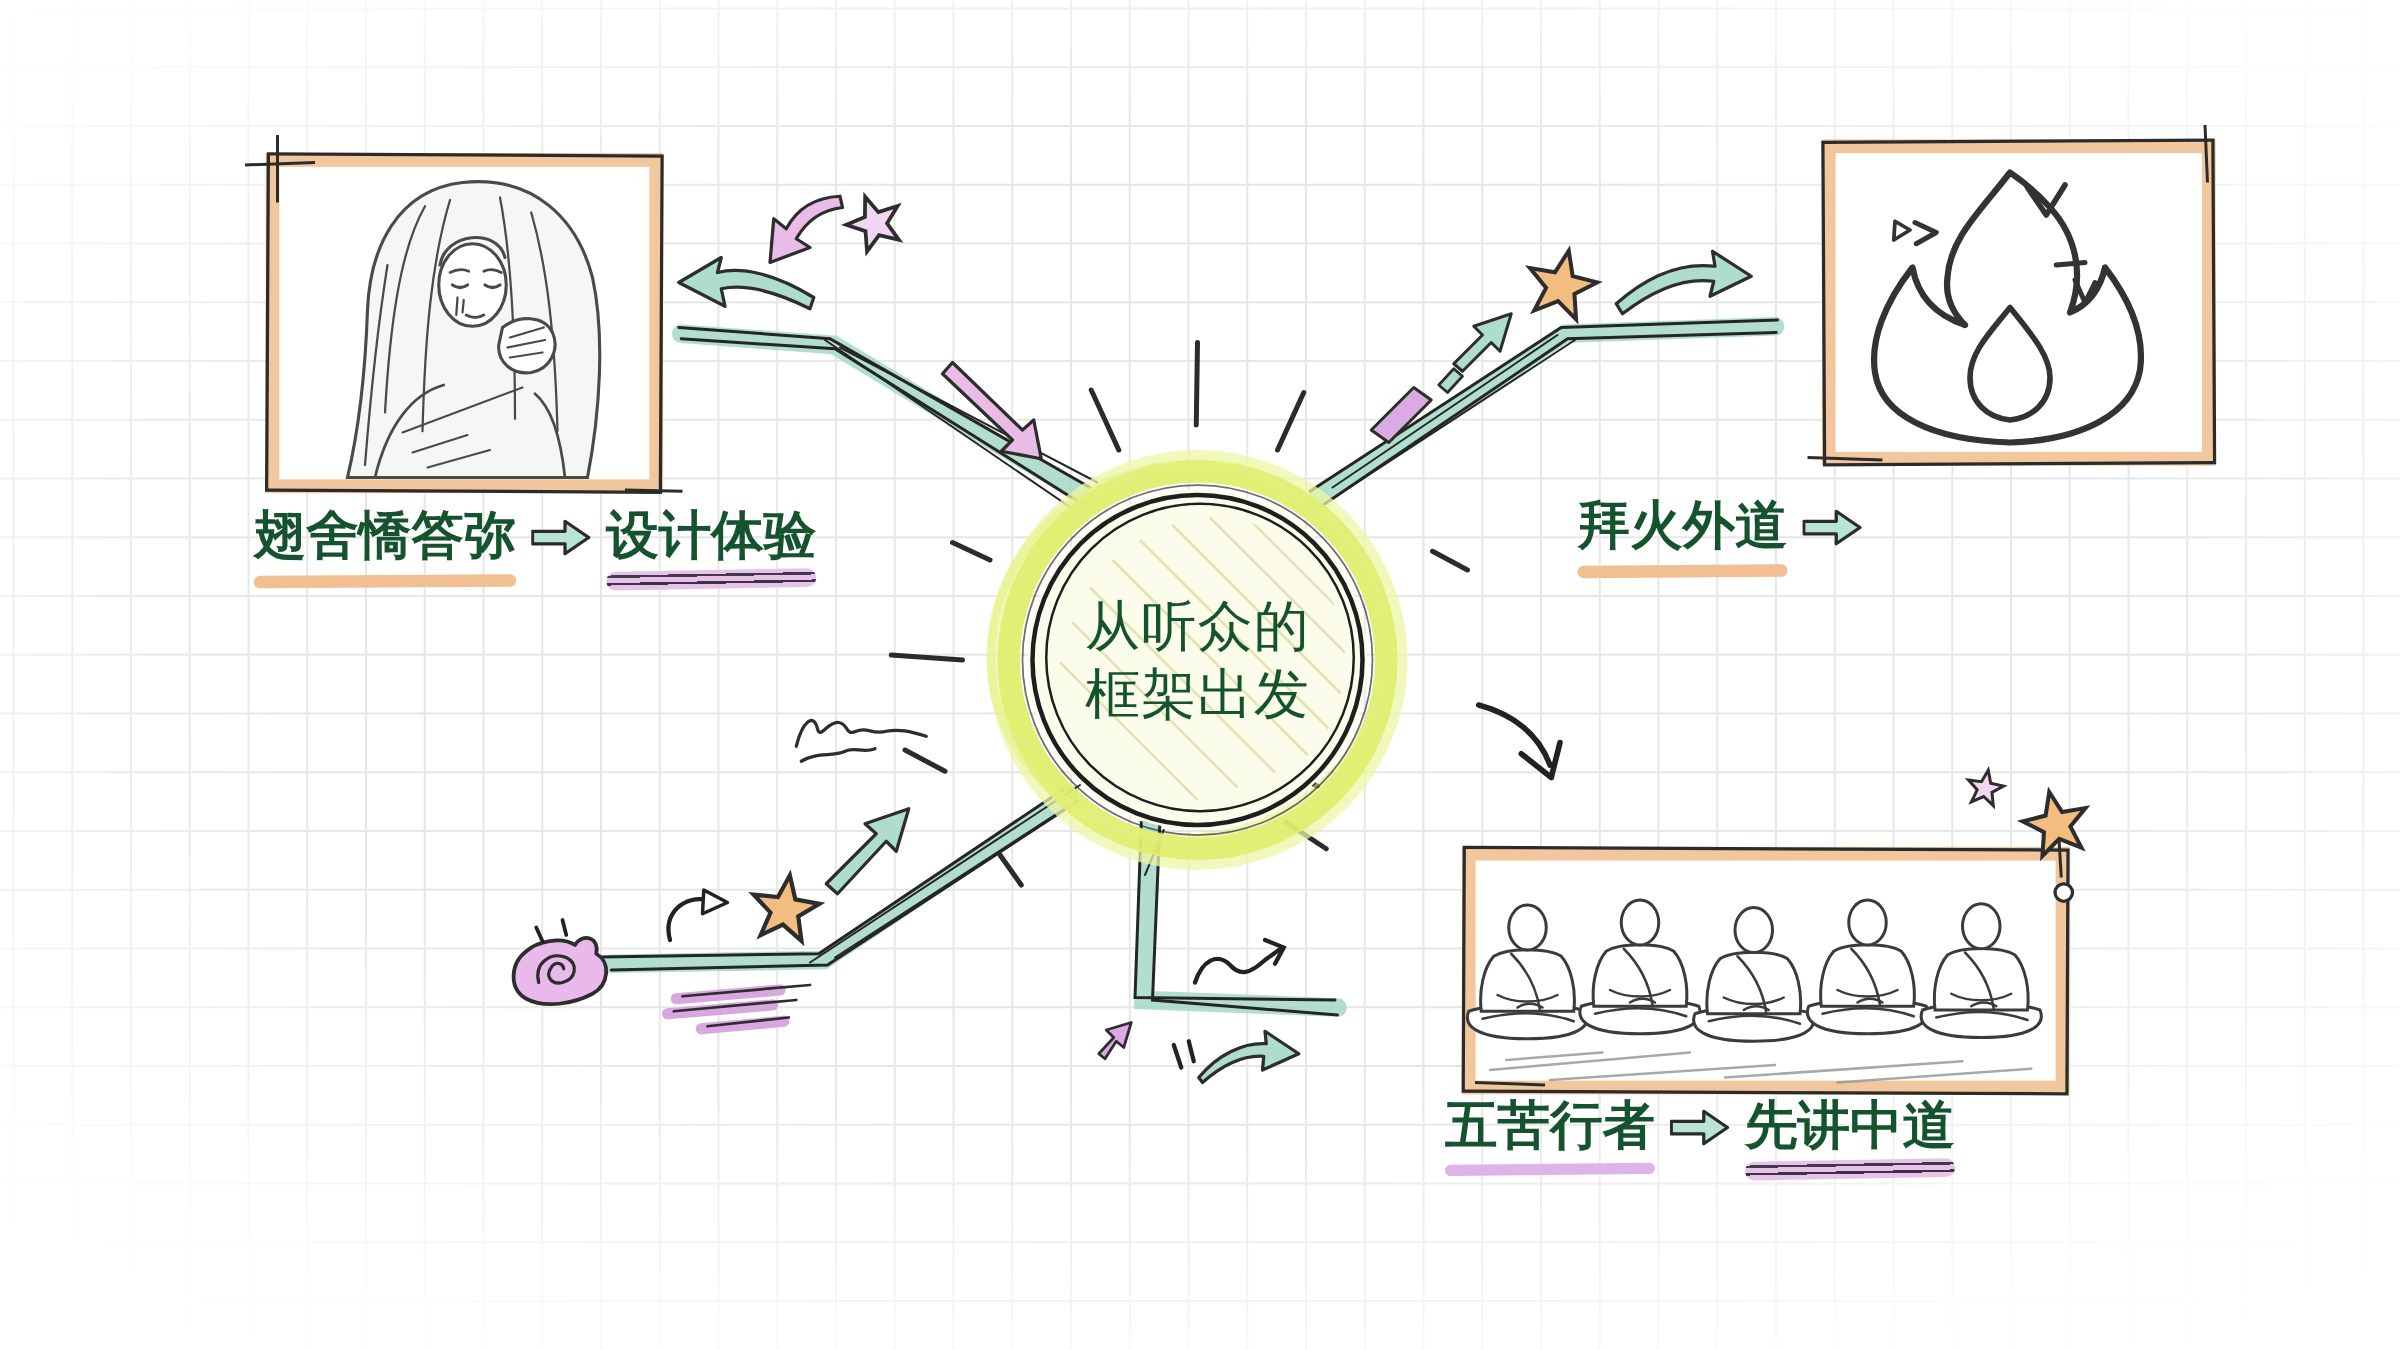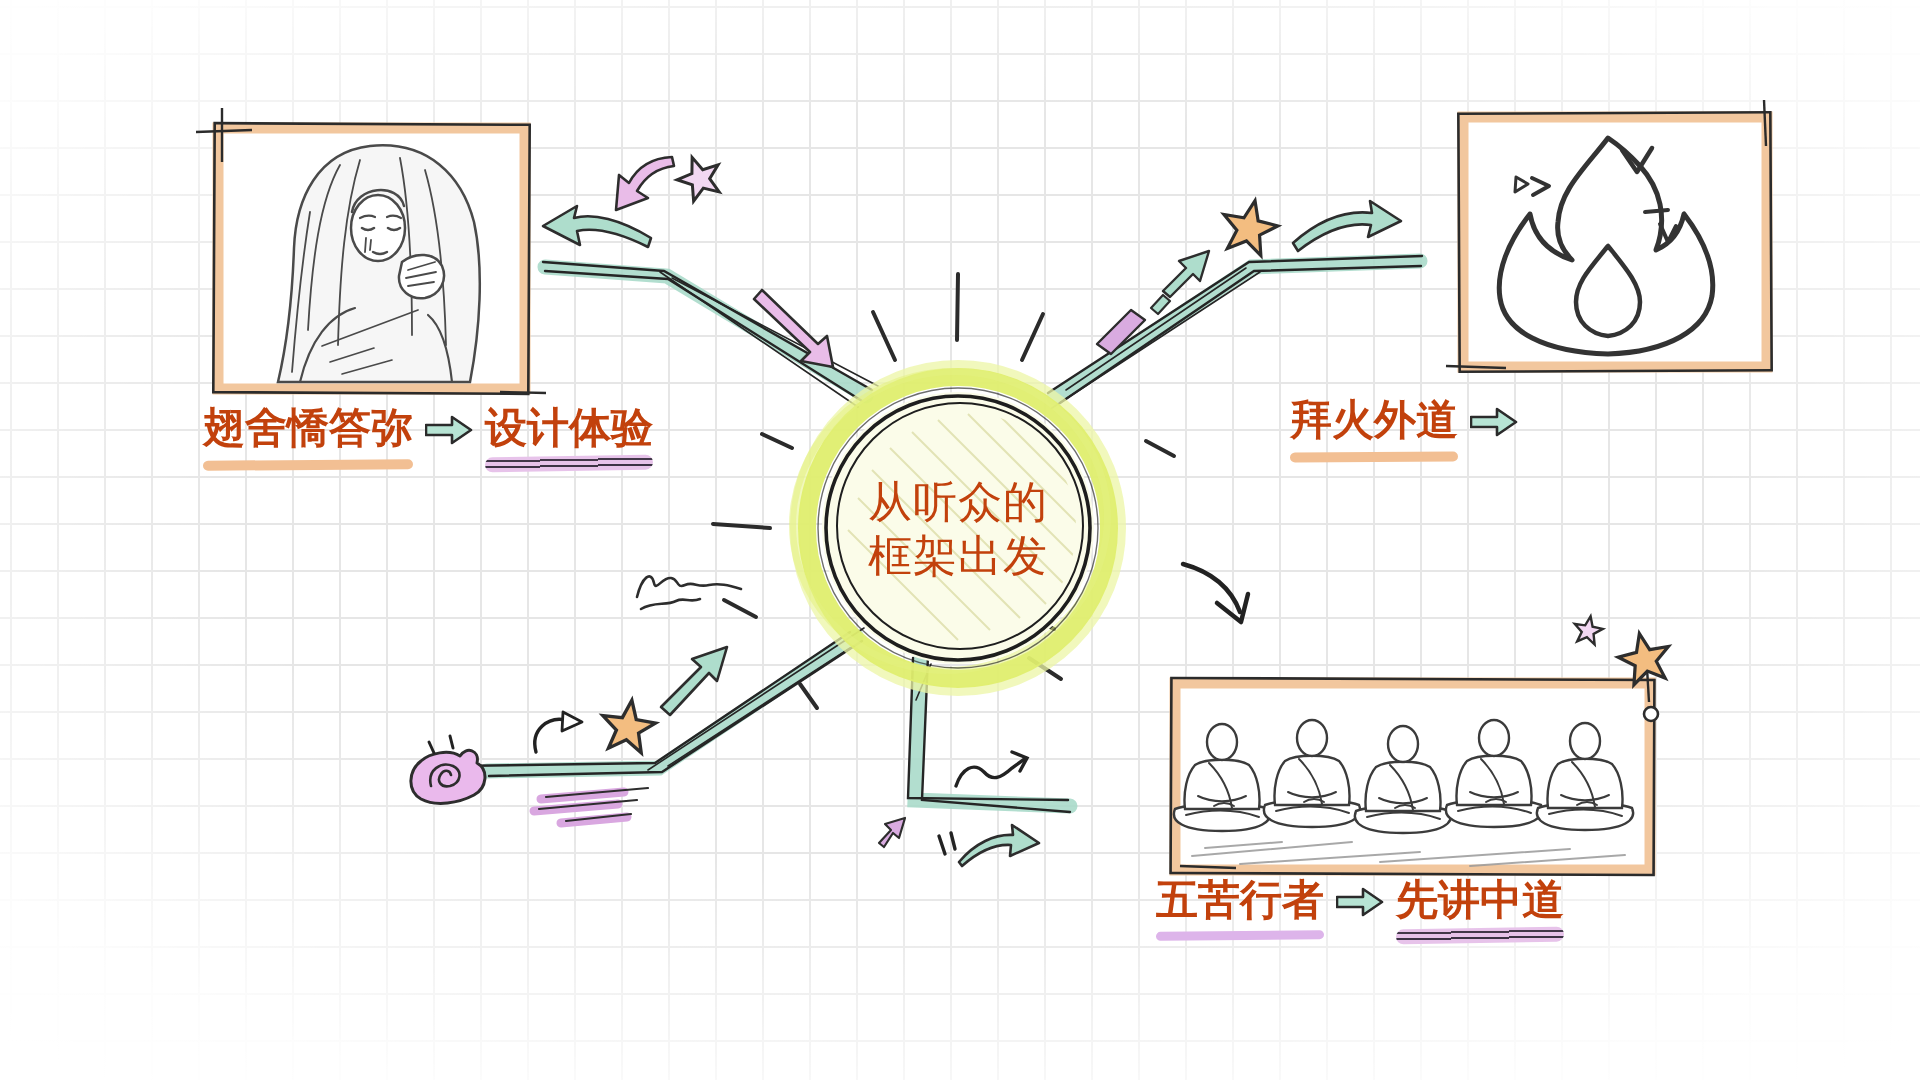--- a/index.html
+++ b/index.html
@@ -1,17 +1,17 @@
 <!DOCTYPE html>
 <html><head>
 <meta charset="utf-8">
 <style>
   html,body{margin:0;padding:0;background:#ffffff;}
   #stage{position:relative;width:1920px;height:1080px;margin:0 auto;overflow:hidden;background:#ffffff;
-         font-family:"Liberation Sans","DejaVu Sans",sans-serif;color:#c2410c;}
+         font-family:"Liberation Sans","DejaVu Sans",sans-serif;color:#14532d;}
   #grid{position:absolute;inset:0;
         background-image:linear-gradient(#e2e2e2 1.5px,transparent 1.5px),
                          linear-gradient(90deg,#e2e2e2 1.5px,transparent 1.5px);
         background-size:47px 47px;background-position:10px 6px;opacity:.85;}
   #grid-fade{position:absolute;inset:0;
         background:radial-gradient(ellipse 74% 68% at 50% 46%,rgba(255,255,255,0) 52%,rgba(255,255,255,.92) 88%,#ffffff 100%);}
   #scene{position:absolute;inset:0;}
   .label{position:absolute;display:flex;align-items:flex-start;gap:12px;font-weight:800;font-size:42px;line-height:1.05;white-space:nowrap;}
   .fat-arrow{width:48px;height:30px;margin-top:9px;flex:0 0 auto;}
   .fat-arrow path{fill:#b7e4d4;stroke:#2b2b2b;stroke-width:2.6;stroke-linejoin:round;}
@@ -246,21 +246,21 @@
   </svg>
 
   <div class="label" style="left:203px;top:406px;">
     <span class="u-orange">翅舍憍答弥</span>
     <svg class="fat-arrow" viewBox="0 0 48 30">
         <path d="M1,10 L27,10 L27,2 L46,15 L27,28 L27,20 L1,20 Z"></path>
       </svg>
     <span class="u-purple-scribble">设计体验</span>
   </div>
 
-  <div class="label" style="left:1290px;top:398px;">
+  <div class="label" style="left:1262px;top:398px;">
     <span class="u-orange">拜火外道</span>
     <svg class="fat-arrow" viewBox="0 0 48 30">
         <path d="M1,10 L27,10 L27,2 L46,15 L27,28 L27,20 L1,20 Z"></path>
       </svg>
   </div>
 
   <div class="label" style="left:1156px;top:878px;">
     <span class="u-purple-plain">五苦行者</span>
     <svg class="fat-arrow" viewBox="0 0 48 30">
         <path d="M1,10 L27,10 L27,2 L46,15 L27,28 L27,20 L1,20 Z"></path>

